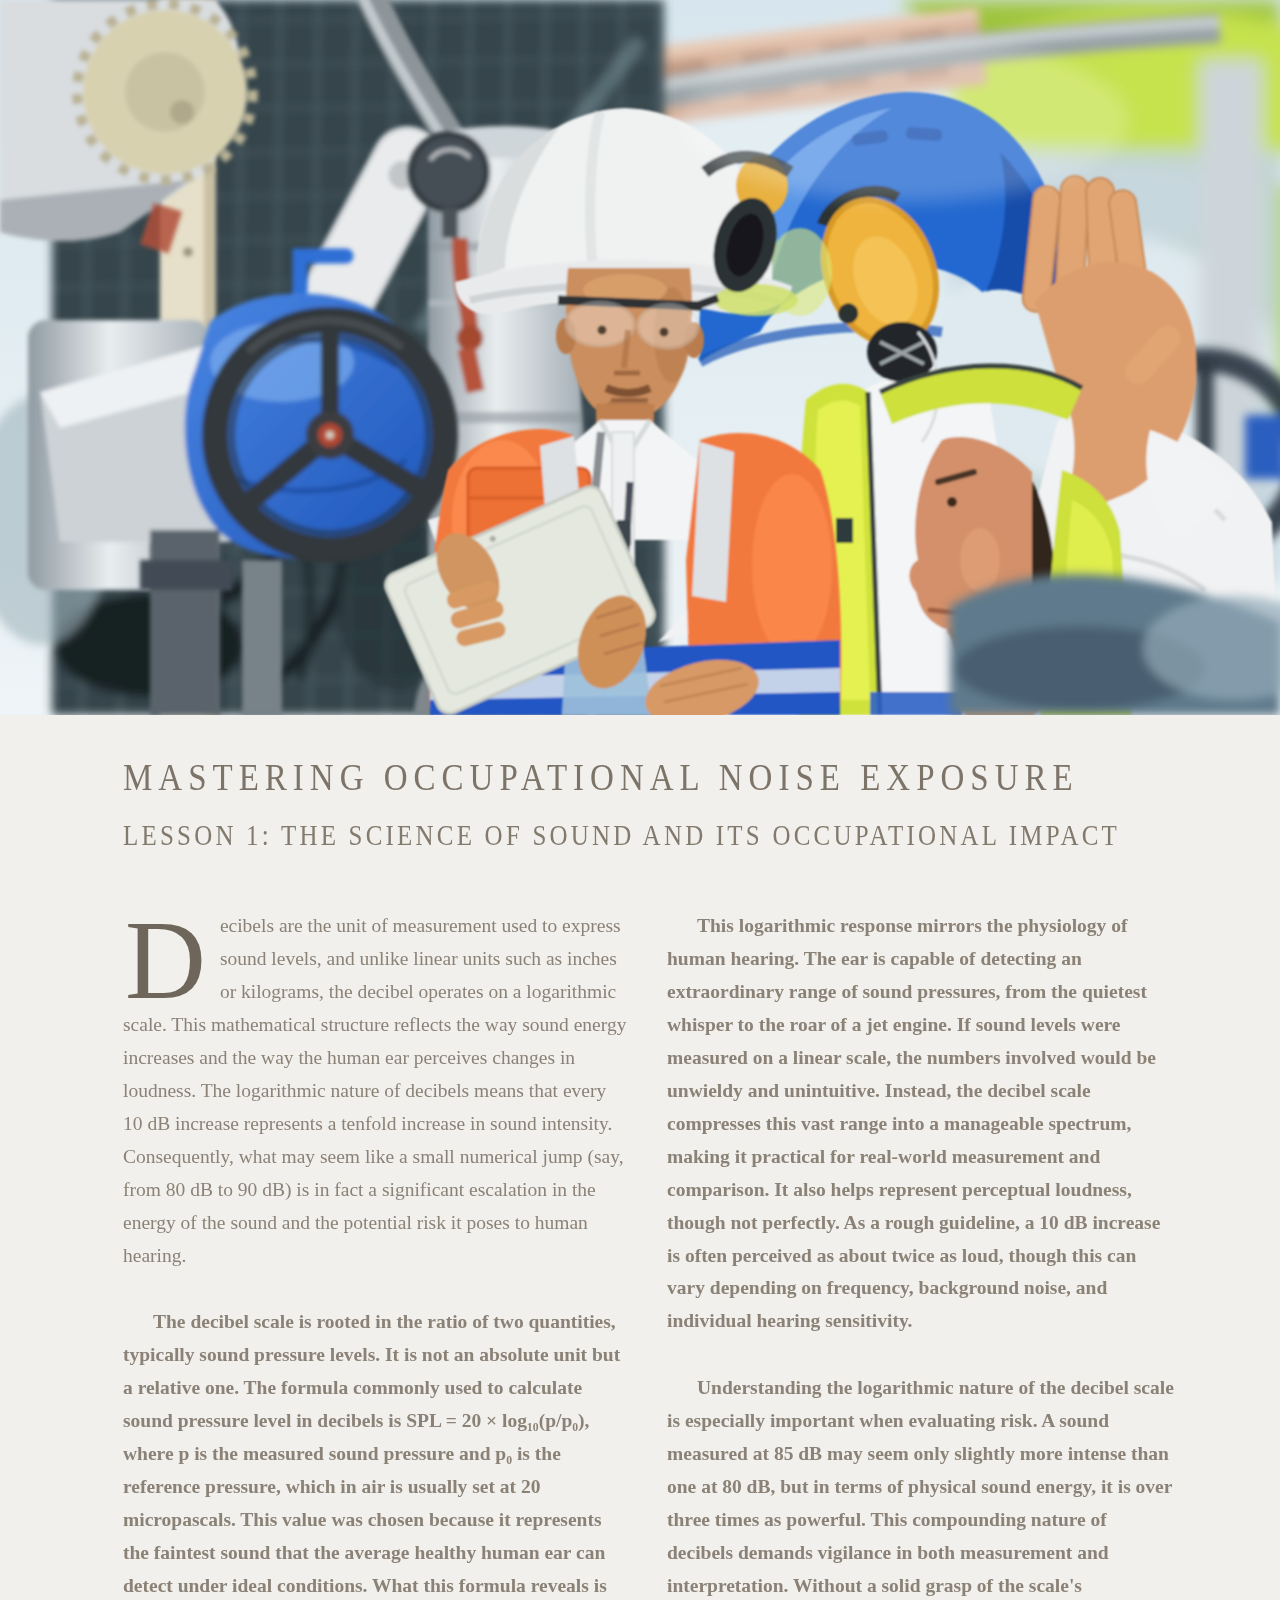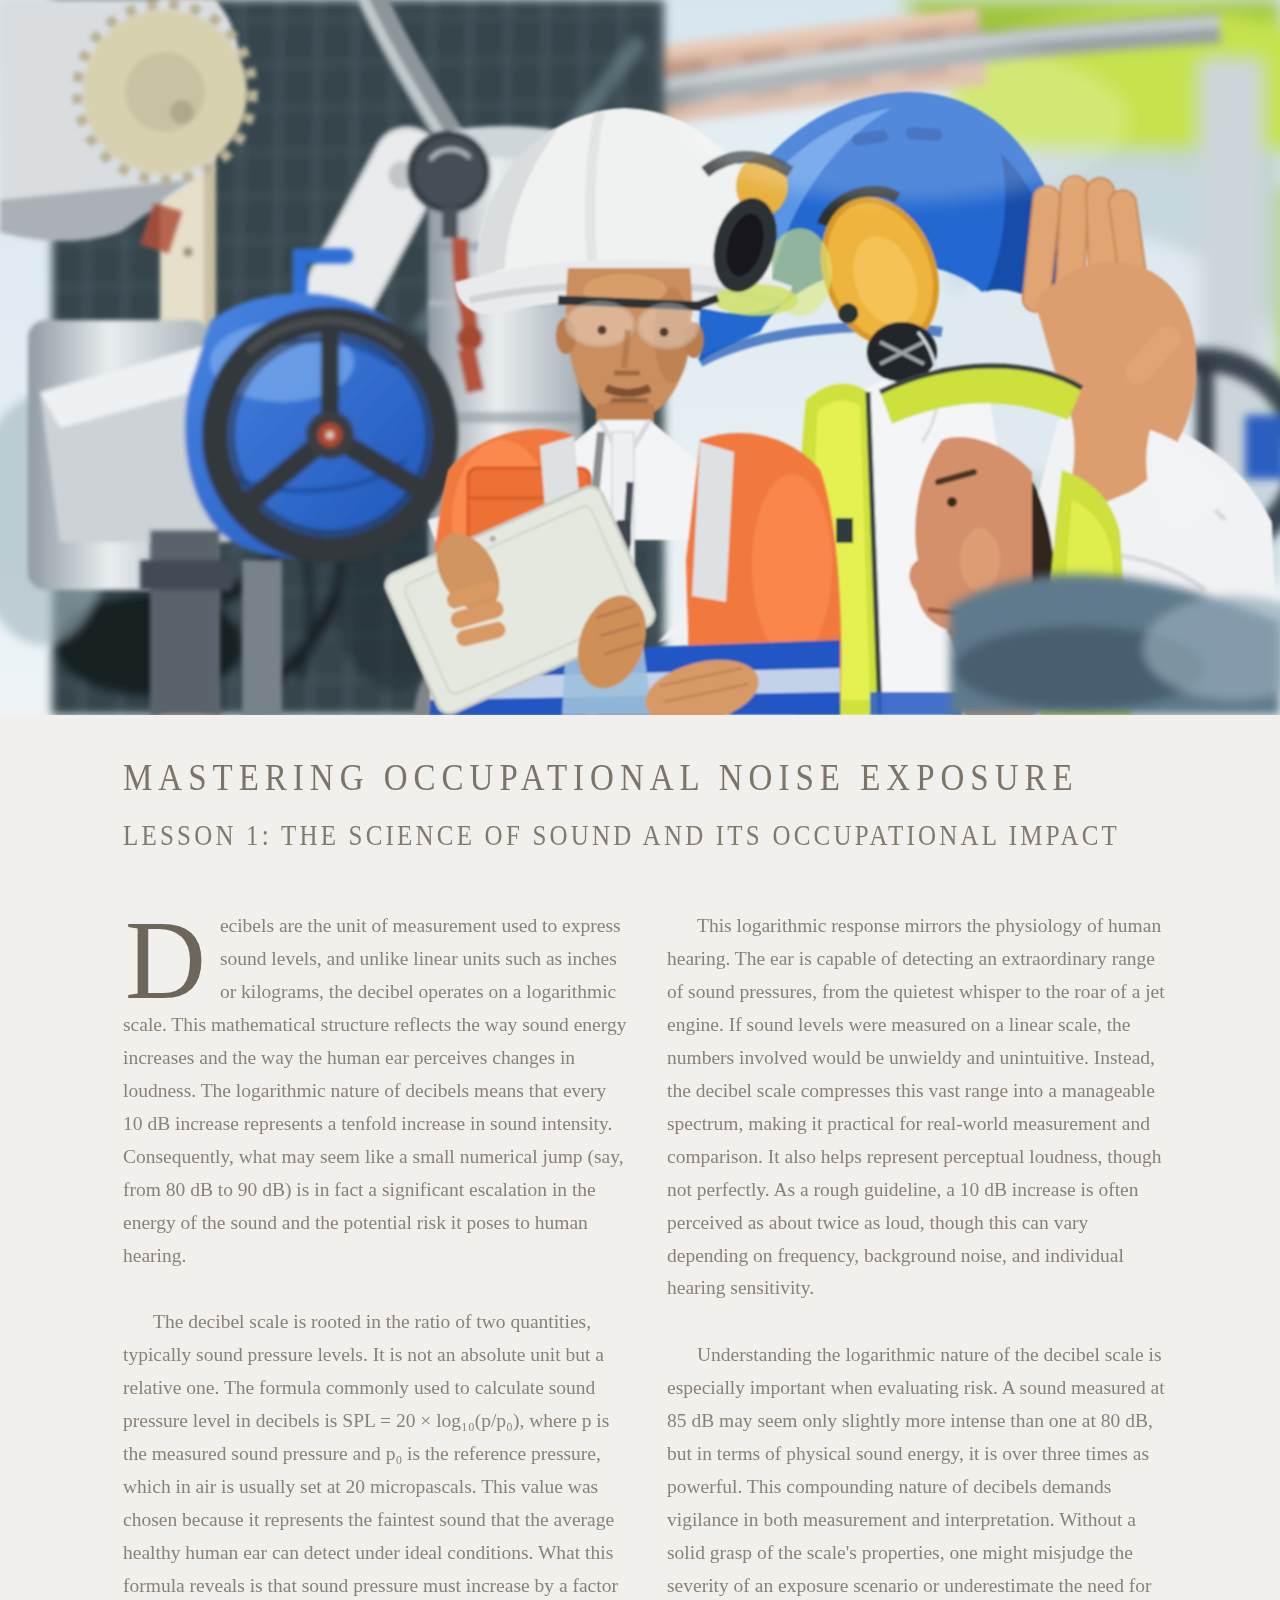--- a/index.html
+++ b/index.html
@@ -24,21 +24,21 @@
     color:#837a6e; margin:26px 0 0 0;
     transform:scaleY(1.15); transform-origin:left center;
     white-space:nowrap;
   }
   .columns { display:flex; gap:37px; margin-top:60px; }
   .col { flex:1; min-width:0; }
   .col p {
     font-size:19.5px; line-height:1.69; color:#8b8277;
     margin:0 0 34px 0; text-align:left;
   }
-  .col p.indent { text-indent:30px; }
+  .col p.indent { text-indent:30px;font-weight:bold; }
   .dropcap {
     float:left;
     font-size:112px; line-height:84px;
     padding:8px 14px 0 2px;
     color:#6e665b;
   }
 </style>
 </head>
 <body>
 

